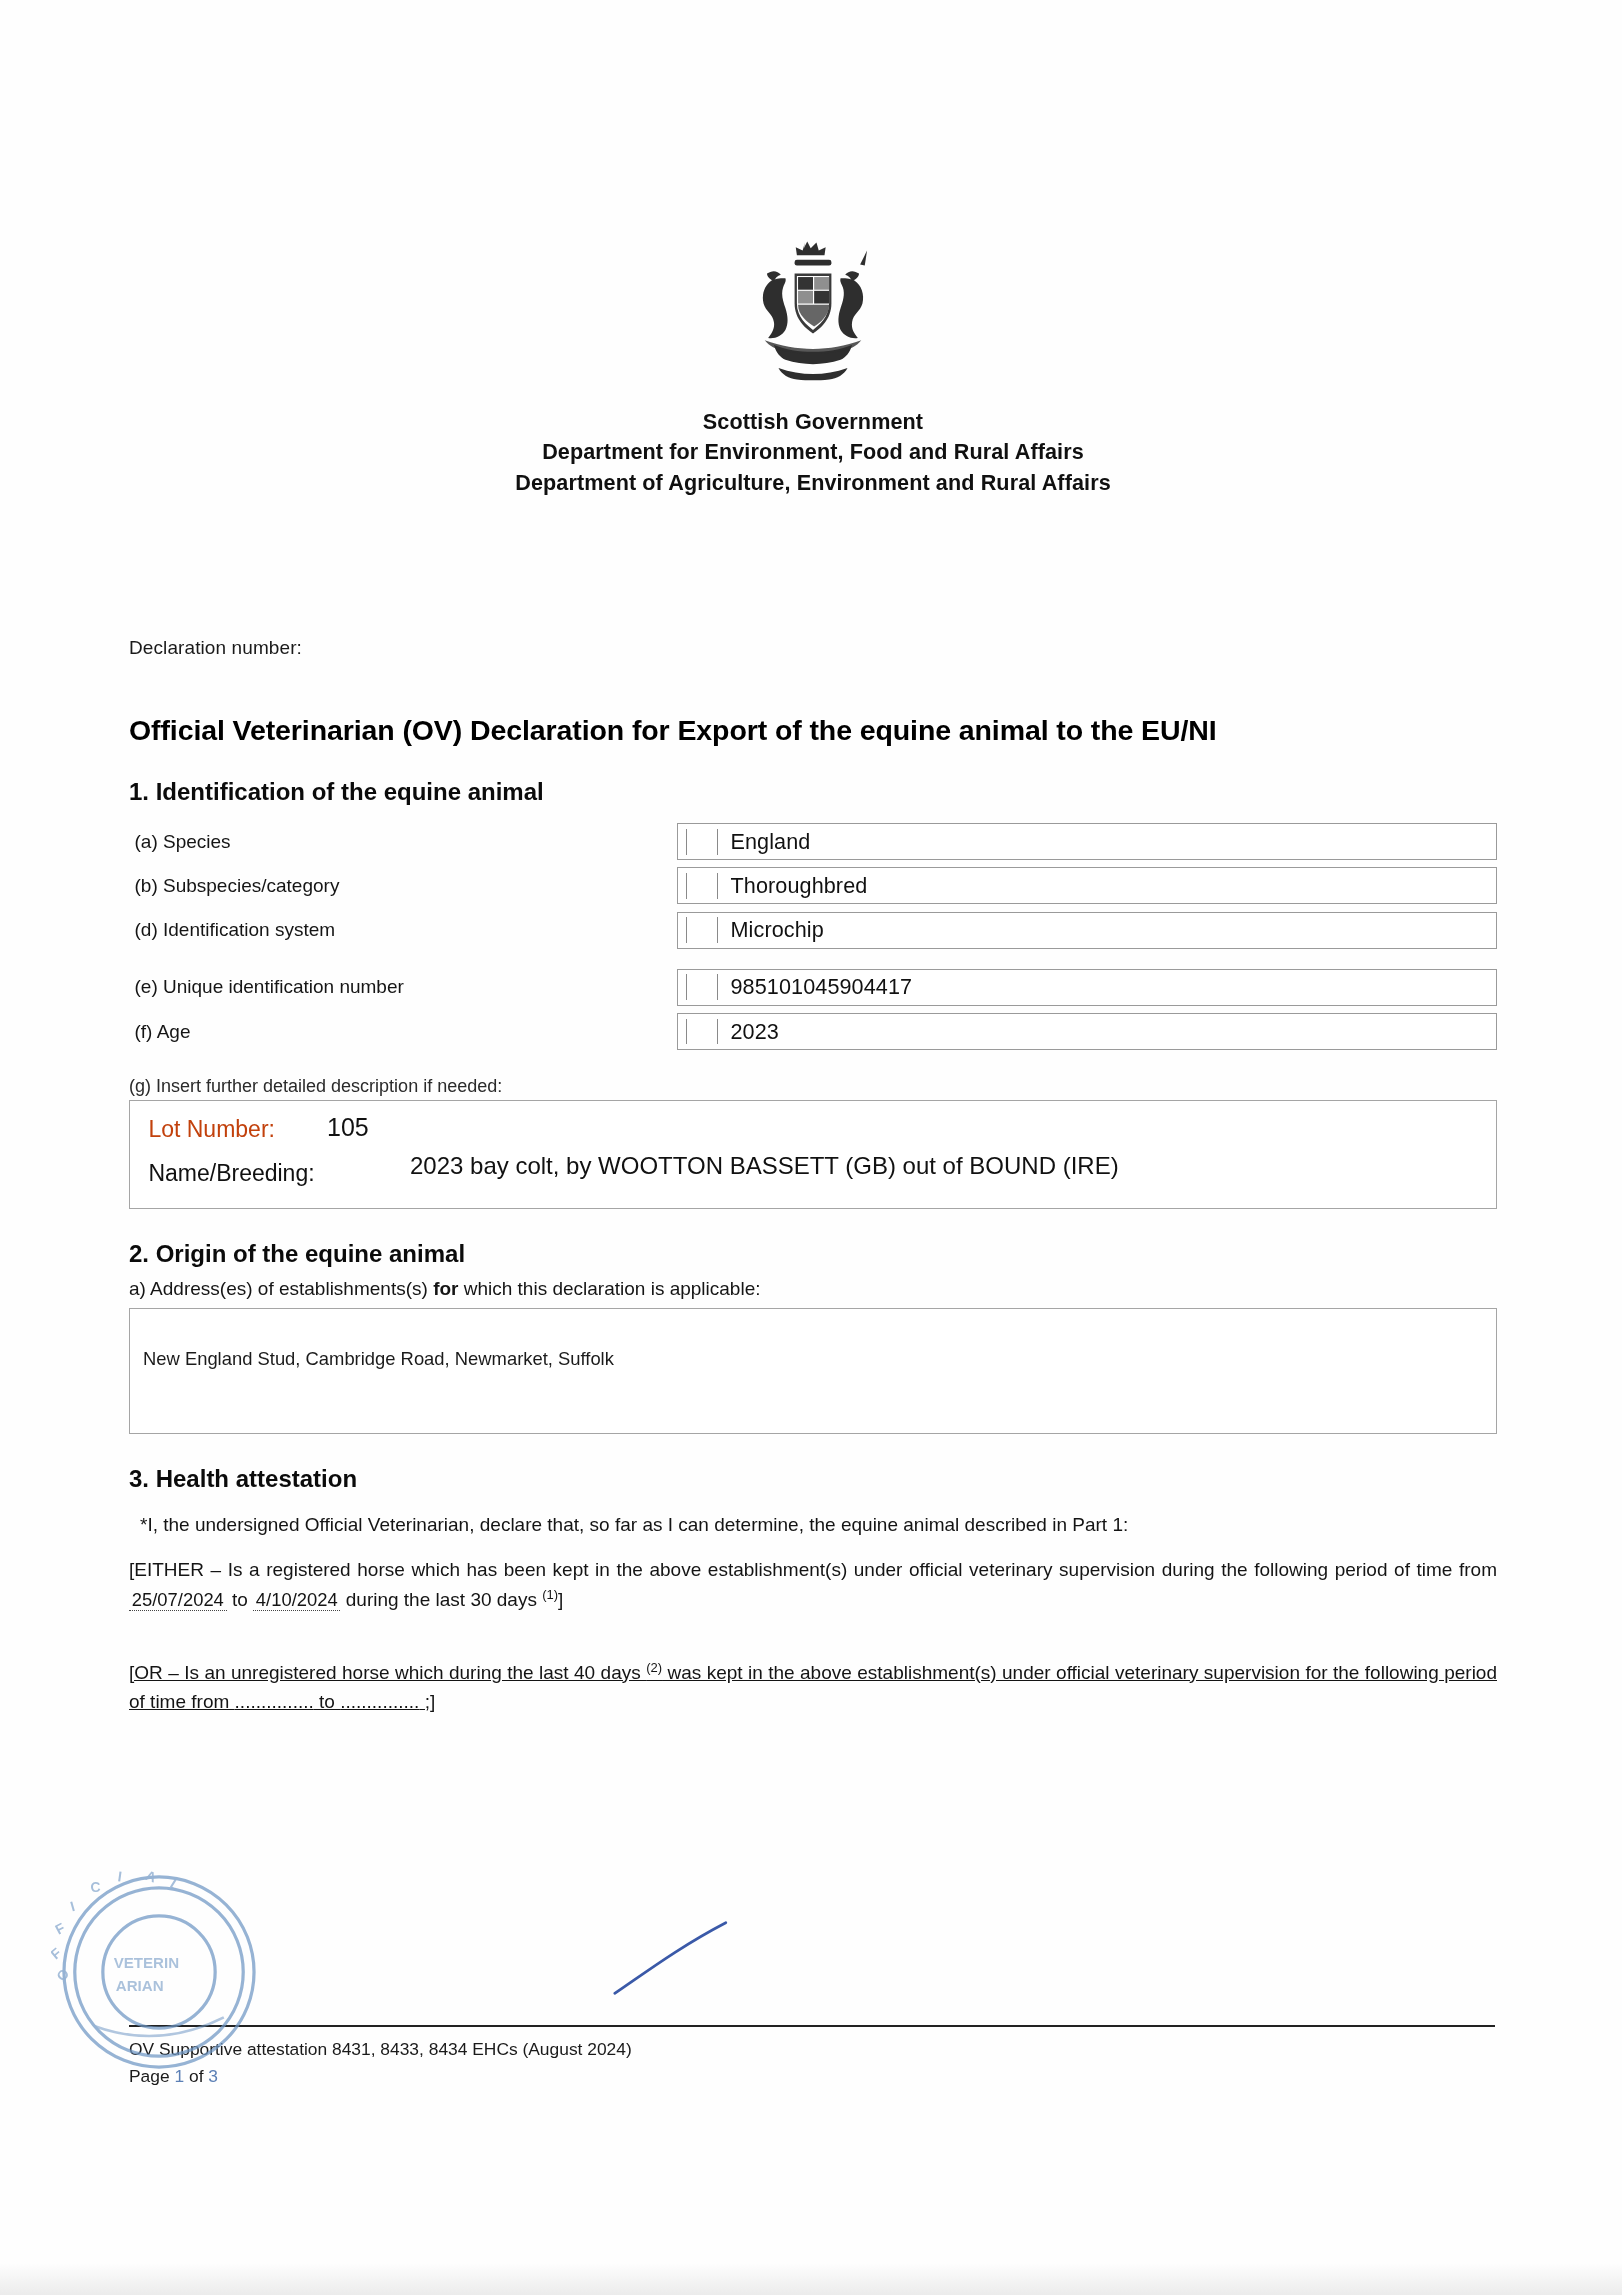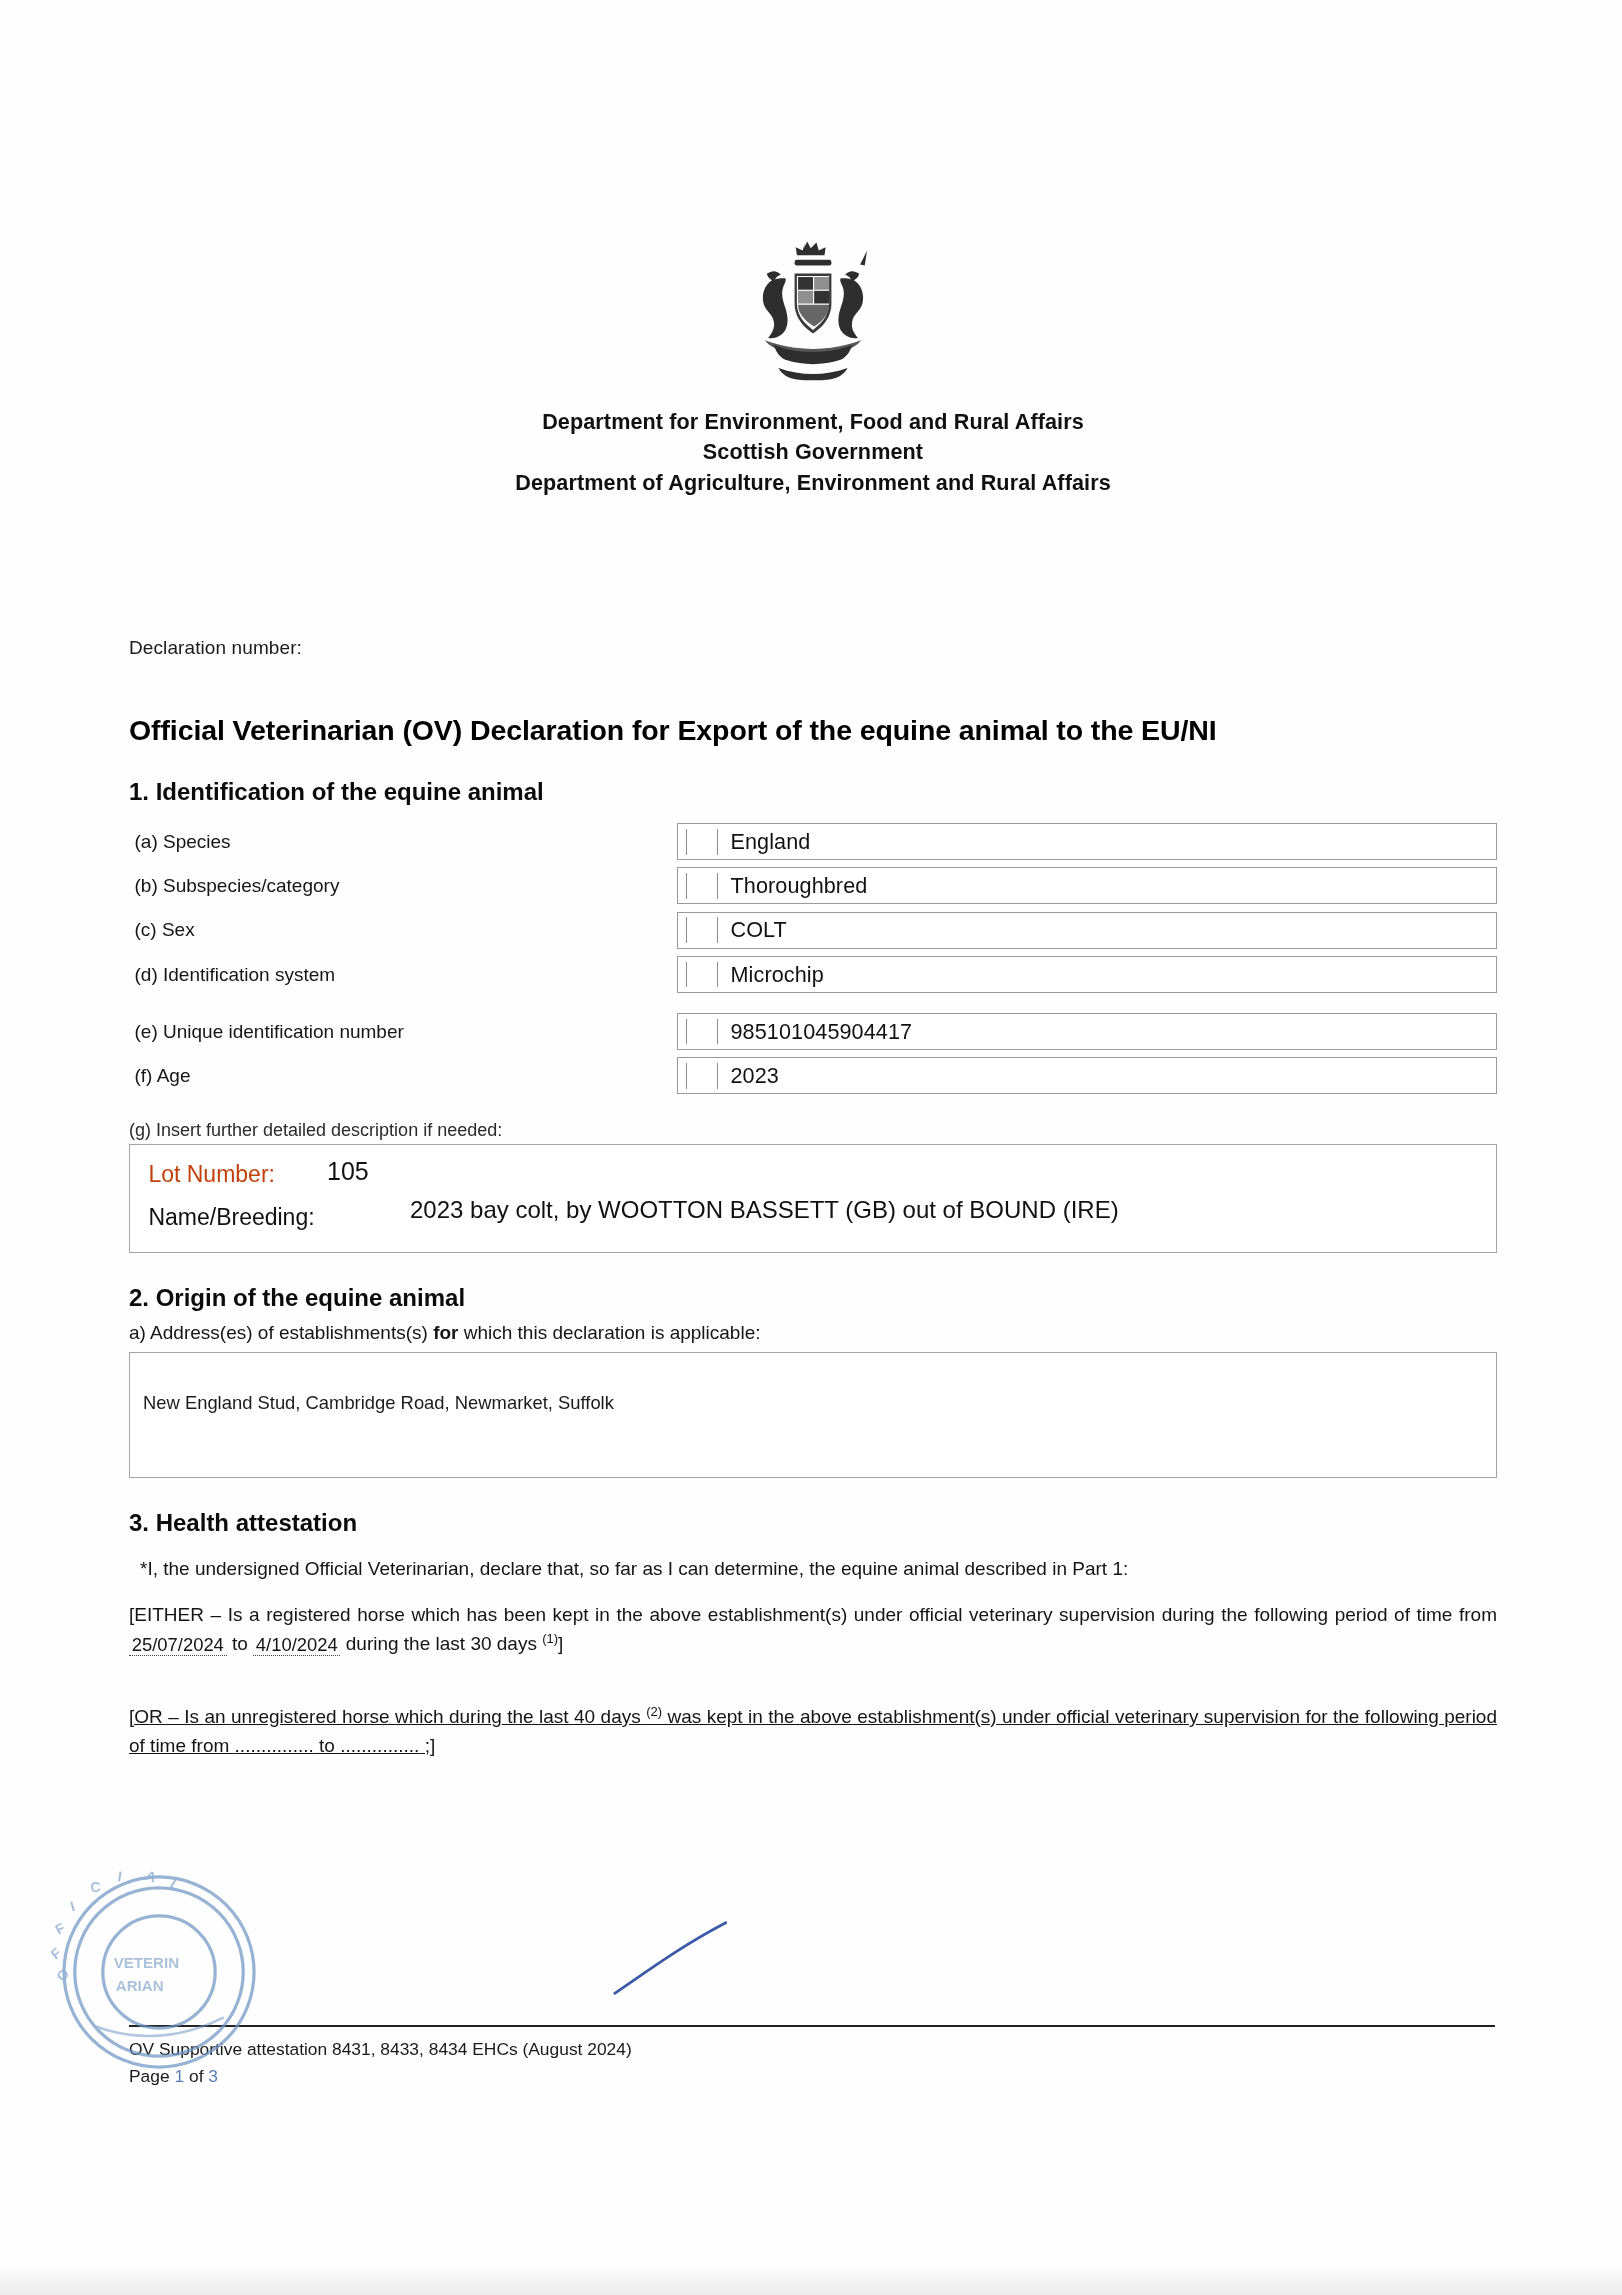--- a/index.html
+++ b/index.html
@@ -299,22 +299,22 @@
             <path d="M26 92 c20 8 48 8 68 0 c-2 7 -6 11 -10 13 c-16 5 -32 5 -48 0 c-4 -2 -8 -6 -10 -13z" fill="#2e2e2e"></path>
             <path d="M30 112 c20 7 40 7 60 0 c-3 6 -9 9 -16 10 c-10 1 -18 1 -28 0 c-7 -1 -13 -4 -16 -10z" fill="#2e2e2e"></path>
 
             <path d="M18 88 c28 10 56 10 84 0 c-4 5 -10 8 -16 9 c-18 4 -34 4 -52 0 c-6 -1 -12 -4 -16 -9z" opacity="0.8"></path>
           </g>
         </svg>
       </span>
     </div>
 
     <div class="ministry">
+      <div>Scottish Government</div>
       <div>Department for Environment, Food and Rural Affairs</div>
-      <div>Scottish Government</div>
       <div>Department of Agriculture, Environment and Rural Affairs</div>
     </div>
 
     <div class="decl-number">Declaration number:</div>
 
     <div class="main-title">Official Veterinarian (OV) Declaration for Export of the equine animal to the EU/NI</div>
 
     <div class="section-heading">1. Identification of the equine animal</div>
 
     <div class="id-table">
@@ -330,28 +330,20 @@
 
       <div class="id-row">
         <div class="id-label">(b) Subspecies/category</div>
         <div class="id-field">
           <span class="tick"></span>
           <span class="tick2"></span>
           <span class="id-value">Thoroughbred</span>
         </div>
       </div>
 
-      <div class="id-row">
-        <div class="id-label">(c) Sex</div>
-        <div class="id-field">
-          <span class="tick"></span>
-          <span class="tick2"></span>
-          <span class="id-value">COLT</span>
-        </div>
-      </div>
 
       <div class="id-row">
         <div class="id-label">(d) Identification system</div>
         <div class="id-field">
           <span class="tick"></span>
           <span class="tick2"></span>
           <span class="id-value">Microchip</span>
         </div>
       </div>
 

